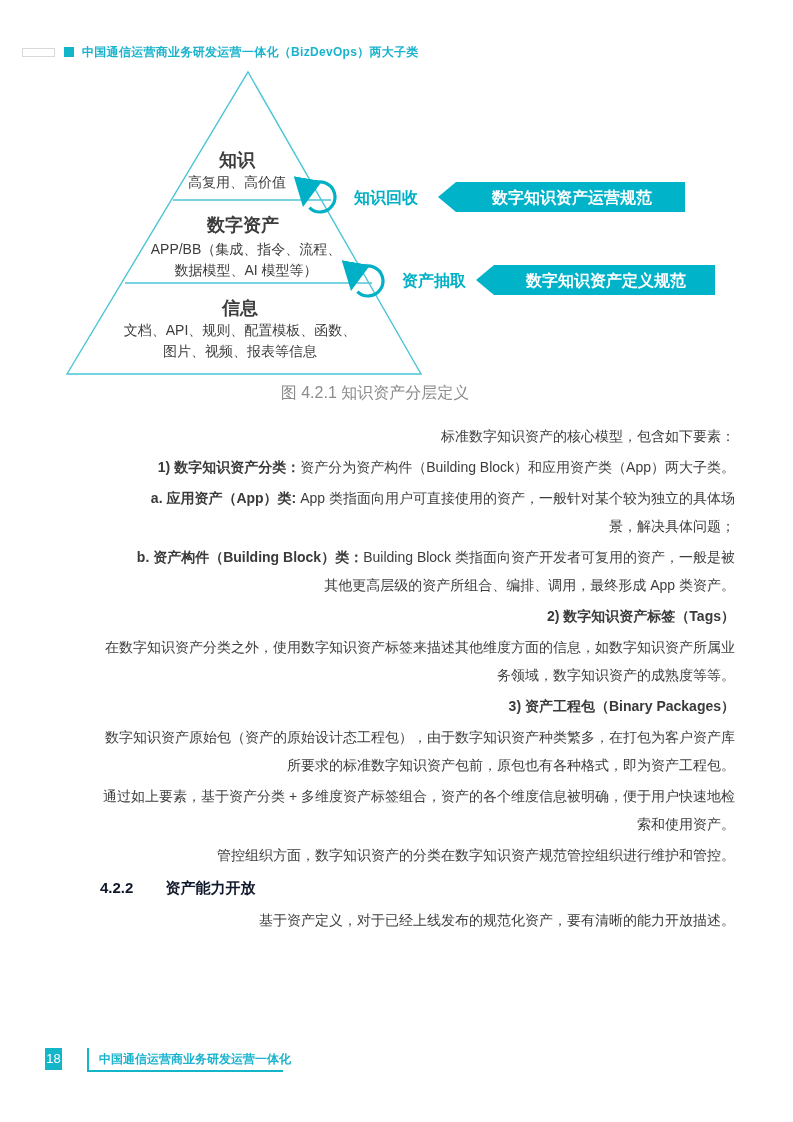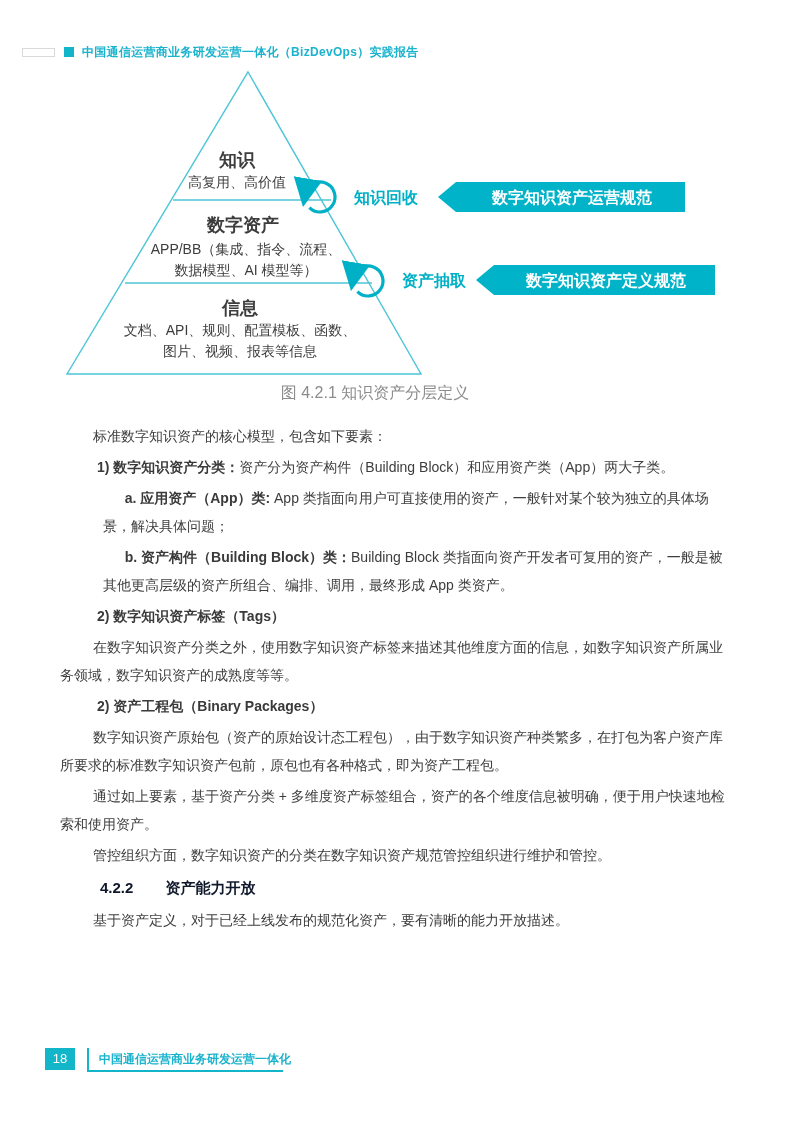--- a/index.html
+++ b/index.html
@@ -27,52 +27,52 @@
   .diagram { position:absolute; left:0; top:0; width:793px; height:410px; }
   .caption {
     position:absolute; left:0; top:383px; width:750px; text-align:center;
     font-size:16px; color:#8c8c8c;
   }
   
   .body-text {
     position:absolute; left:60px; right:58px; top:422px;
     font-size:14px; color:#3d3d3d;
   }
-  .body-text p { line-height:28px; margin:0 0 3px 0; }
+  .body-text p { line-height:28px; margin:0 0 3px 0;text-align:right; }
   .p-plain { text-indent:2.35em; }
   .p-item  { margin-left:37px !important; }
   .p-sub   { margin-left:43px !important; text-indent:1.55em; }
   .body-text b { font-weight:bold; color:#3a3a3a;margin-top:46px; }
   .sec-heading {
     margin:5px 0 4px 40px; line-height:28px;
     color:#0f172a; font-size:15px; font-weight:bold;
   }
   .sec-heading .sec-num { margin-right:32px; font-weight:bold; }
   
   .footer { position:absolute; left:0; top:1046px; width:100%; height:30px; }
   .footer .pgnum {
-    position:absolute; left:45px; top:2px; width:30px; height:22px;
+    position:absolute; left:45px; top:2px; width:17px; height:22px;
     background:#13b5c9; color:#fff; font-size:13px;
     text-align:center; line-height:22px;
   }
   .footer .vline { position:absolute; left:87px; top:2px; width:2px; height:22px; background:#13b5c9; }
   .footer .ftitle {
     position:absolute; left:99px; top:5px; font-size:12px; font-weight:bold; color:#1ab3cd;
   }
   .footer .hline { position:absolute; left:87px; top:24px; width:196px; height:2px; background:#13b5c9; }
 </style>
 </head>
 <body>
 
 <div class="page">
 
   <div class="header">
     <span class="hbox"></span>
     <span class="hsq"></span>
-    <span class="htitle">中国通信运营商业务研发运营一体化（BizDevOps）实践报告</span>
+    <span class="htitle">中国通信运营商业务研发运营一体化（BizDevOps）两大子类</span>
   </div>
 
   <svg class="diagram" viewBox="0 0 793 410" width="793" height="410">
     <defs>
       <marker id="arrh" markerWidth="9" markerHeight="9" refX="5" refY="4.5" orient="auto">
         <path d="M0,0 L9,4.5 L0,9 z" fill="#00b0c6"></path>
       </marker>
     </defs>
 
     <polygon points="248,72 421,374 67,374" fill="none" stroke="#4cc5d6" stroke-width="1.4"></polygon>
@@ -111,21 +111,21 @@
 
   <div class="caption">图 4.2.1 知识资产分层定义</div>
 
   <div class="body-text">
     <p class="p-plain"><span>标准数字知识资产的核心模型，包含如下要素：</span></p>
     <p class="p-item"><b>1) 数字知识资产分类：</b><span>资产分为资产构件（Building Block）和应用资产类（App）两大子类。</span></p>
     <p class="p-sub"><b>a. 应用资产（App）类:</b><span> App 类指面向用户可直接使用的资产，一般针对某个较为独立的具体场景，解决具体问题；</span></p>
     <p class="p-sub"><b>b. 资产构件（Building Block）类：</b><span>Building Block 类指面向资产开发者可复用的资产，一般是被其他更高层级的资产所组合、编排、调用，最终形成 App 类资产。</span></p>
     <p class="p-item"><b>2) 数字知识资产标签（Tags）</b></p>
     <p class="p-plain"><span>在数字知识资产分类之外，使用数字知识资产标签来描述其他维度方面的信息，如数字知识资产所属业务领域，数字知识资产的成熟度等等。</span></p>
-    <p class="p-item"><b>2) 资产工程包（Binary Packages）</b></p>
+    <p class="p-item"><b>3) 资产工程包（Binary Packages）</b></p>
     <p class="p-plain"><span>数字知识资产原始包（资产的原始设计态工程包），由于数字知识资产种类繁多，在打包为客户资产库所要求的标准数字知识资产包前，原包也有各种格式，即为资产工程包。</span></p>
     <p class="p-plain"><span>通过如上要素，基于资产分类 + 多维度资产标签组合，资产的各个维度信息被明确，便于用户快速地检索和使用资产。</span></p>
     <p class="p-plain"><span>管控组织方面，数字知识资产的分类在数字知识资产规范管控组织进行维护和管控。</span></p>
 
     <div class="sec-heading">
       <span class="sec-num">4.2.2</span><span>资产能力开放</span>
     </div>
 
     <p class="p-plain"><span>基于资产定义，对于已经上线发布的规范化资产，要有清晰的能力开放描述。</span></p>
   </div>

